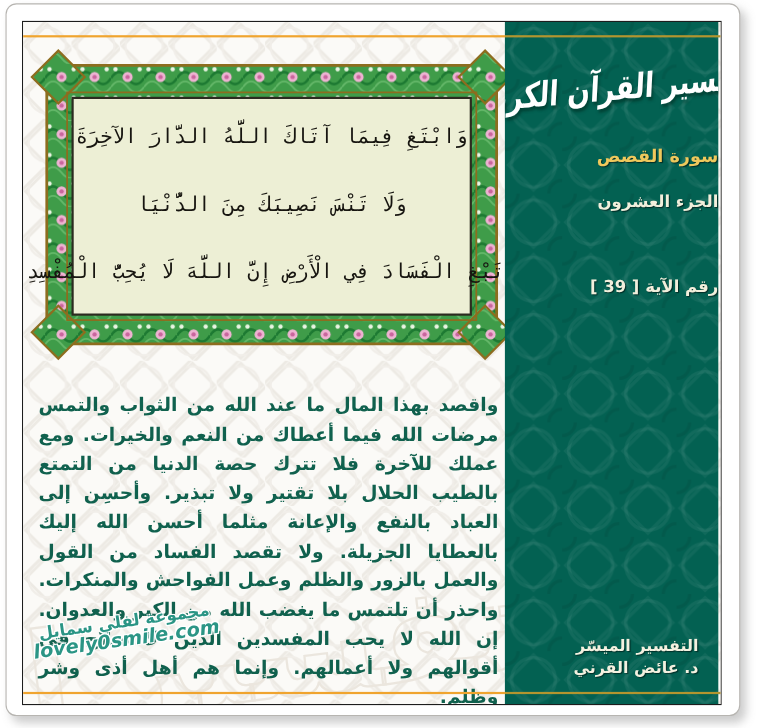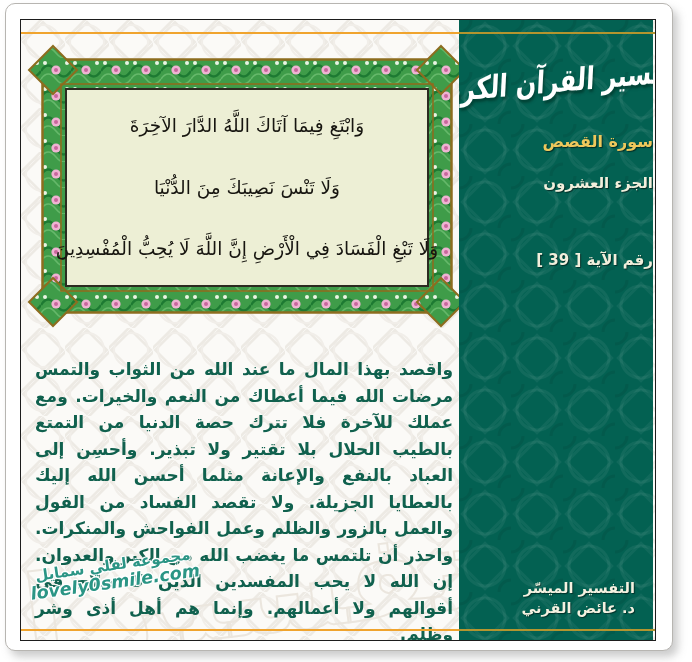--- a/index.html
+++ b/index.html
@@ -36,21 +36,21 @@
   
   .frame-wrap { position:absolute; left:20px; top:38px; width:412px; height:256px; z-index:2; }
   .frame-wrap svg { position:absolute; left:0; top:0; overflow:visible; }
   .verse {
     position:absolute; left:25px; top:32px; width:362px; height:196px;
     display:flex; flex-direction:column; justify-content:space-around;
     align-items:center; padding:6px 10px; direction:rtl;
   }
   .verse-line {
     color:#171510; font-size:18.5px; line-height:1.35; white-space:nowrap;
-    text-align:right; font-weight:500;
+    text-align:right; font-weight:500;font-family:Liberation Mono, monospace;
   }
 
   
   .tafsir {
     position:absolute; left:14px; top:336px; width:418px; z-index:2;
     direction:rtl; text-align:justify; color:#10614e;
     font-size:17px; line-height:26.5px; font-weight:bold;
   }
 
   

